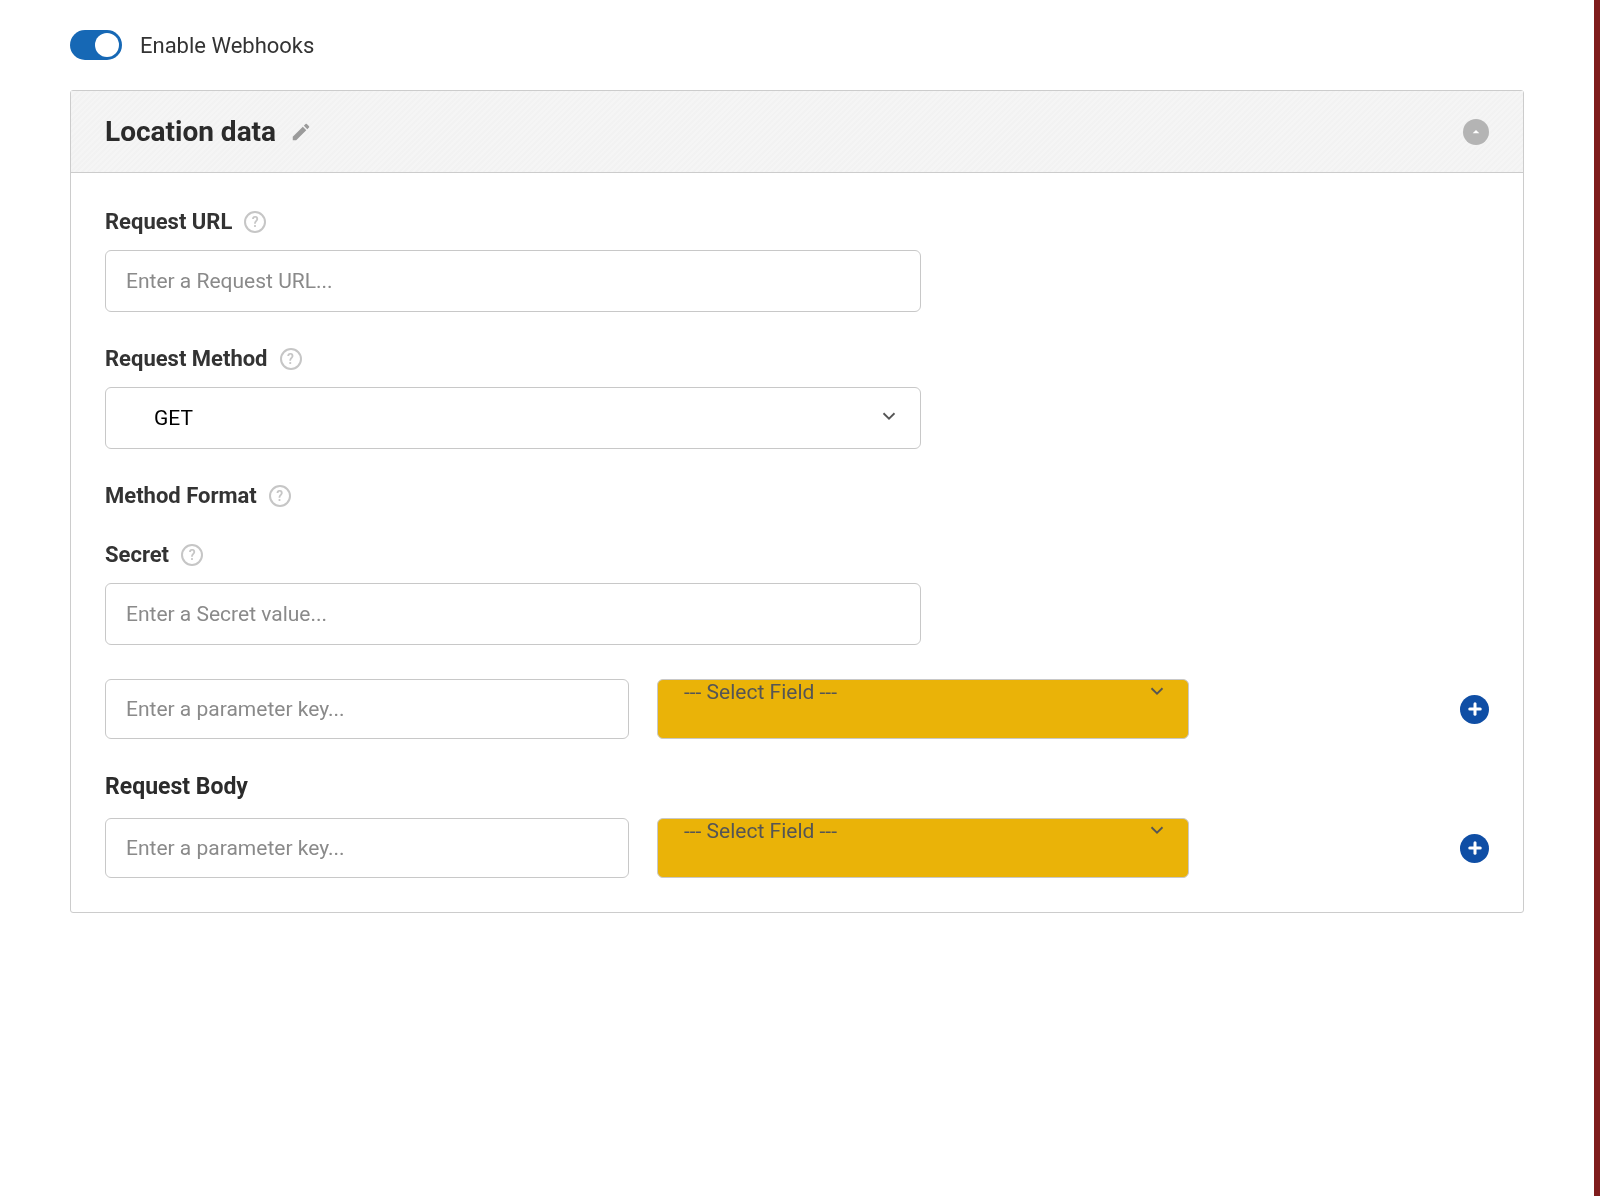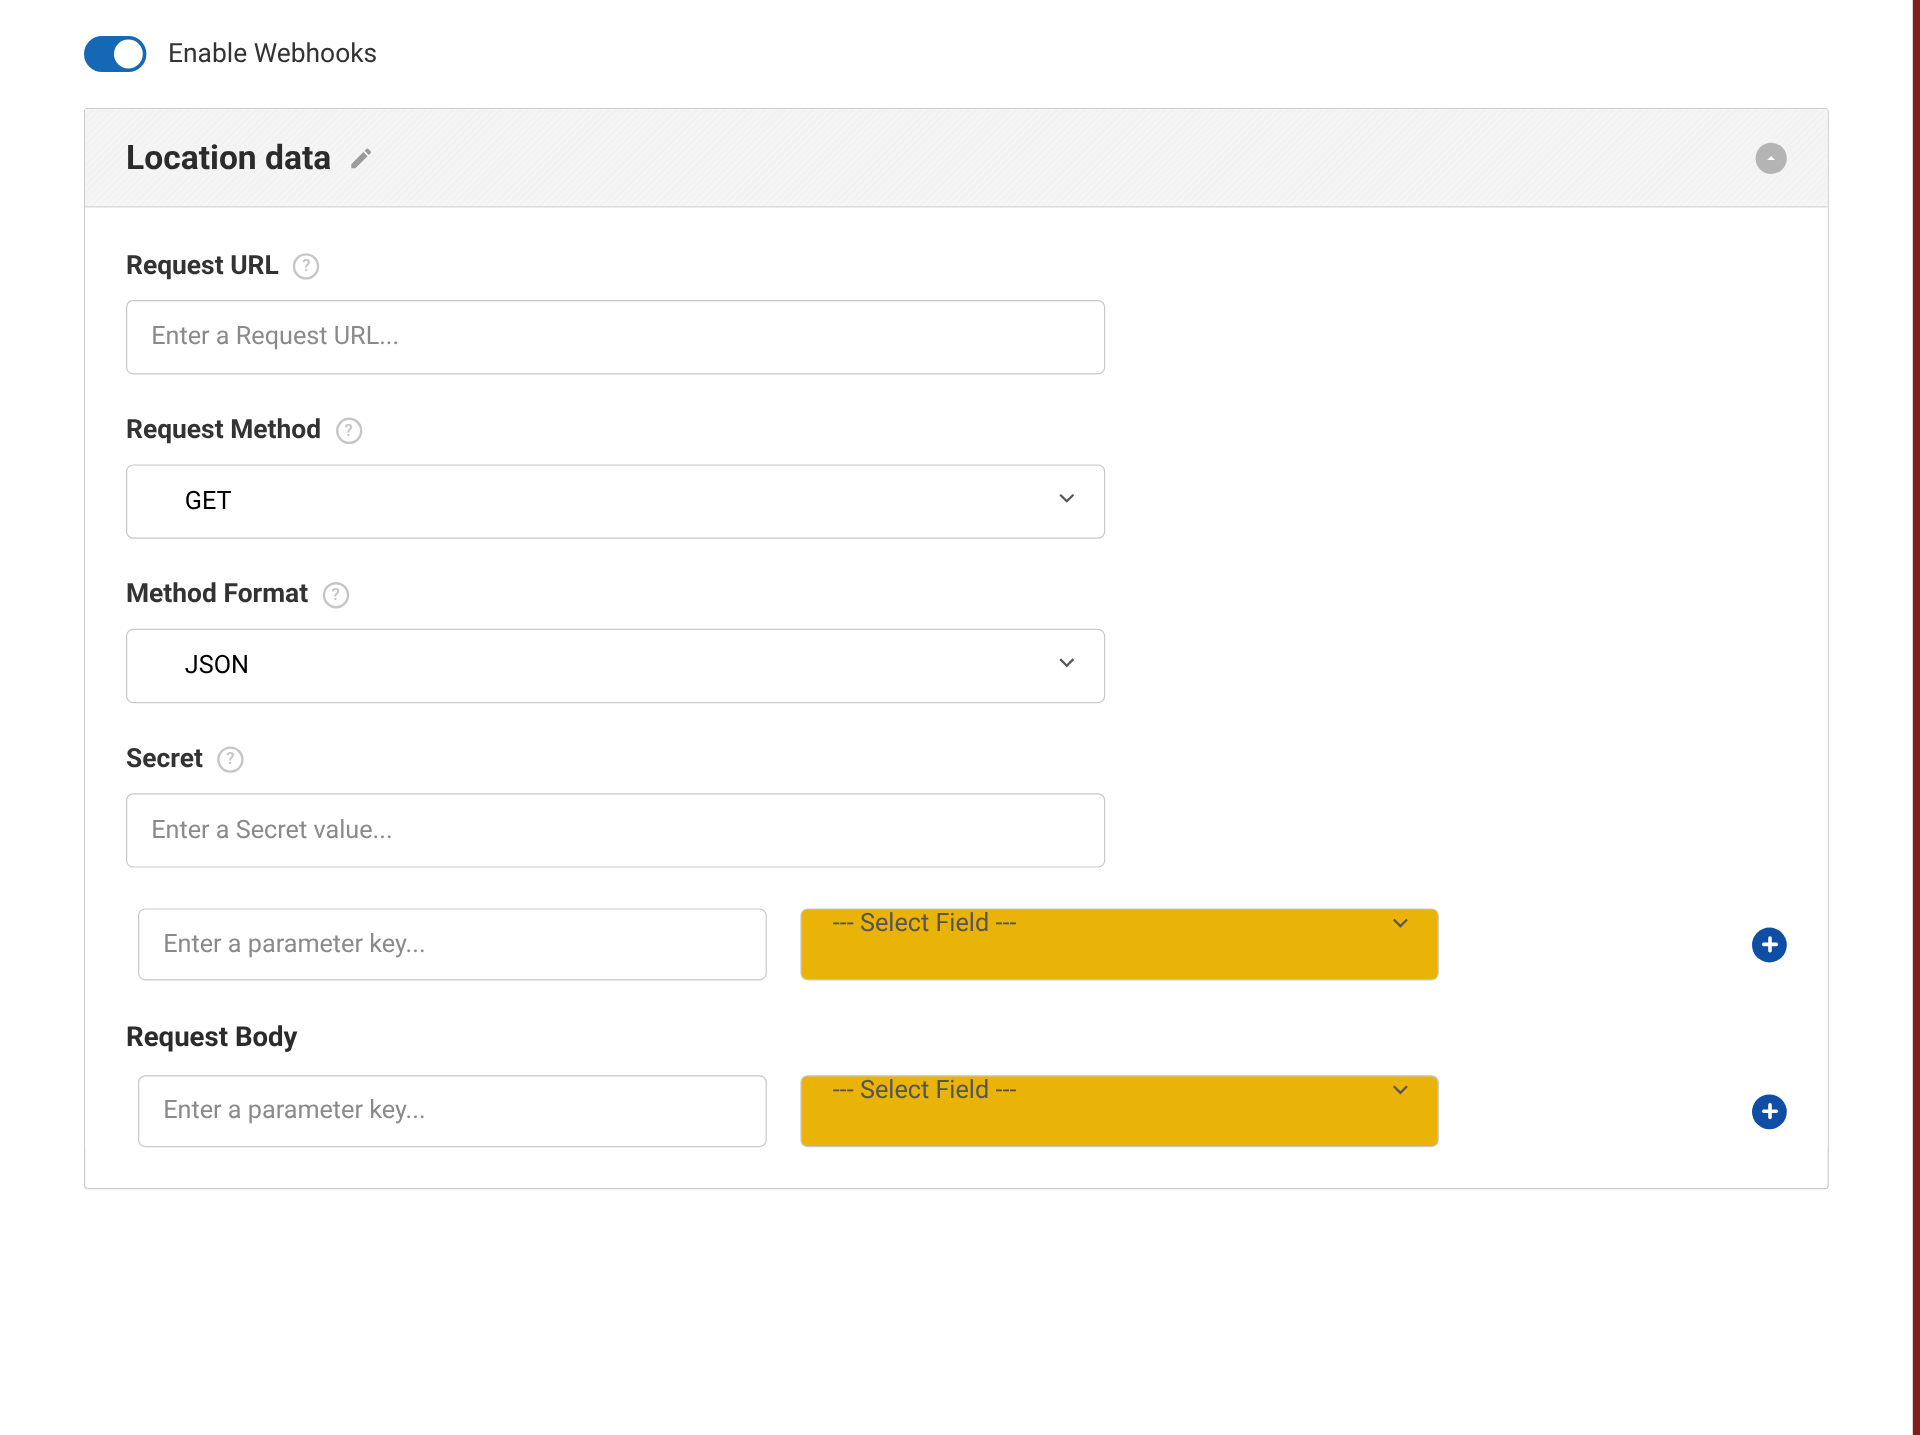--- a/index.html
+++ b/index.html
@@ -143,21 +143,20 @@
     font-weight: 700;
     color: #2b2b2b;
     margin-bottom: 18px;
   }
 
   .param-row {
     display: flex;
     align-items: center;
     gap: 28px;
     margin-bottom: 34px;
-    margin-left: 10px;
   }
   .param-input {
     width: 524px;
     height: 60px;
     border: 1px solid #c8c8c8;
     border-radius: 6px;
     background: #fff;
     font-size: 21px;
     color: #333;
     padding: 0 20px;
@@ -246,28 +245,20 @@
                 <polyline points="6 9 12 15 18 9"></polyline>
               </svg>
           </span>
         </div>
       </div>
 
       <div class="field">
         <div class="field-label-row">
           <span class="field-label">Method Format</span>
           <span class="help-circle">?</span>
-        </div>
-        <div class="select">
-          <span class="select-value">JSON</span>
-          <span class="chevron">
-            <svg viewBox="0 0 24 24" width="22" height="22" fill="none" stroke="currentColor" stroke-width="2">
-                <polyline points="6 9 12 15 18 9"></polyline>
-              </svg>
-          </span>
         </div>
       </div>
 
       <div class="field">
         <div class="field-label-row">
           <span class="field-label">Secret</span>
           <span class="help-circle">?</span>
         </div>
         <input type="text" class="input" placeholder="Enter a Secret value..." style="">
       </div>

